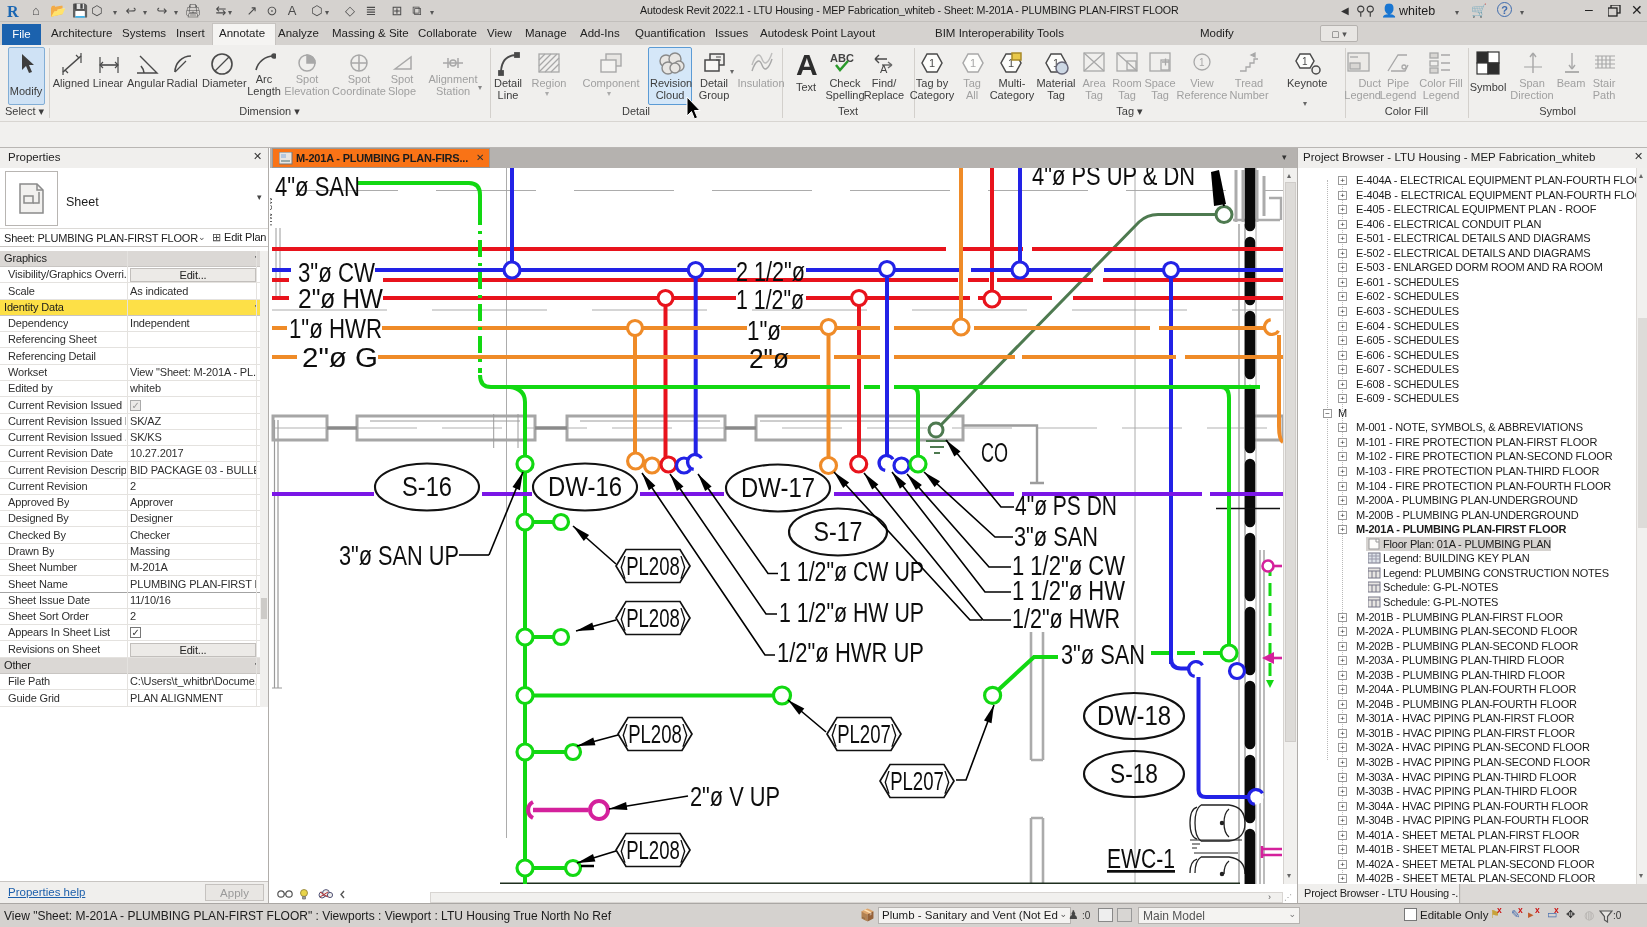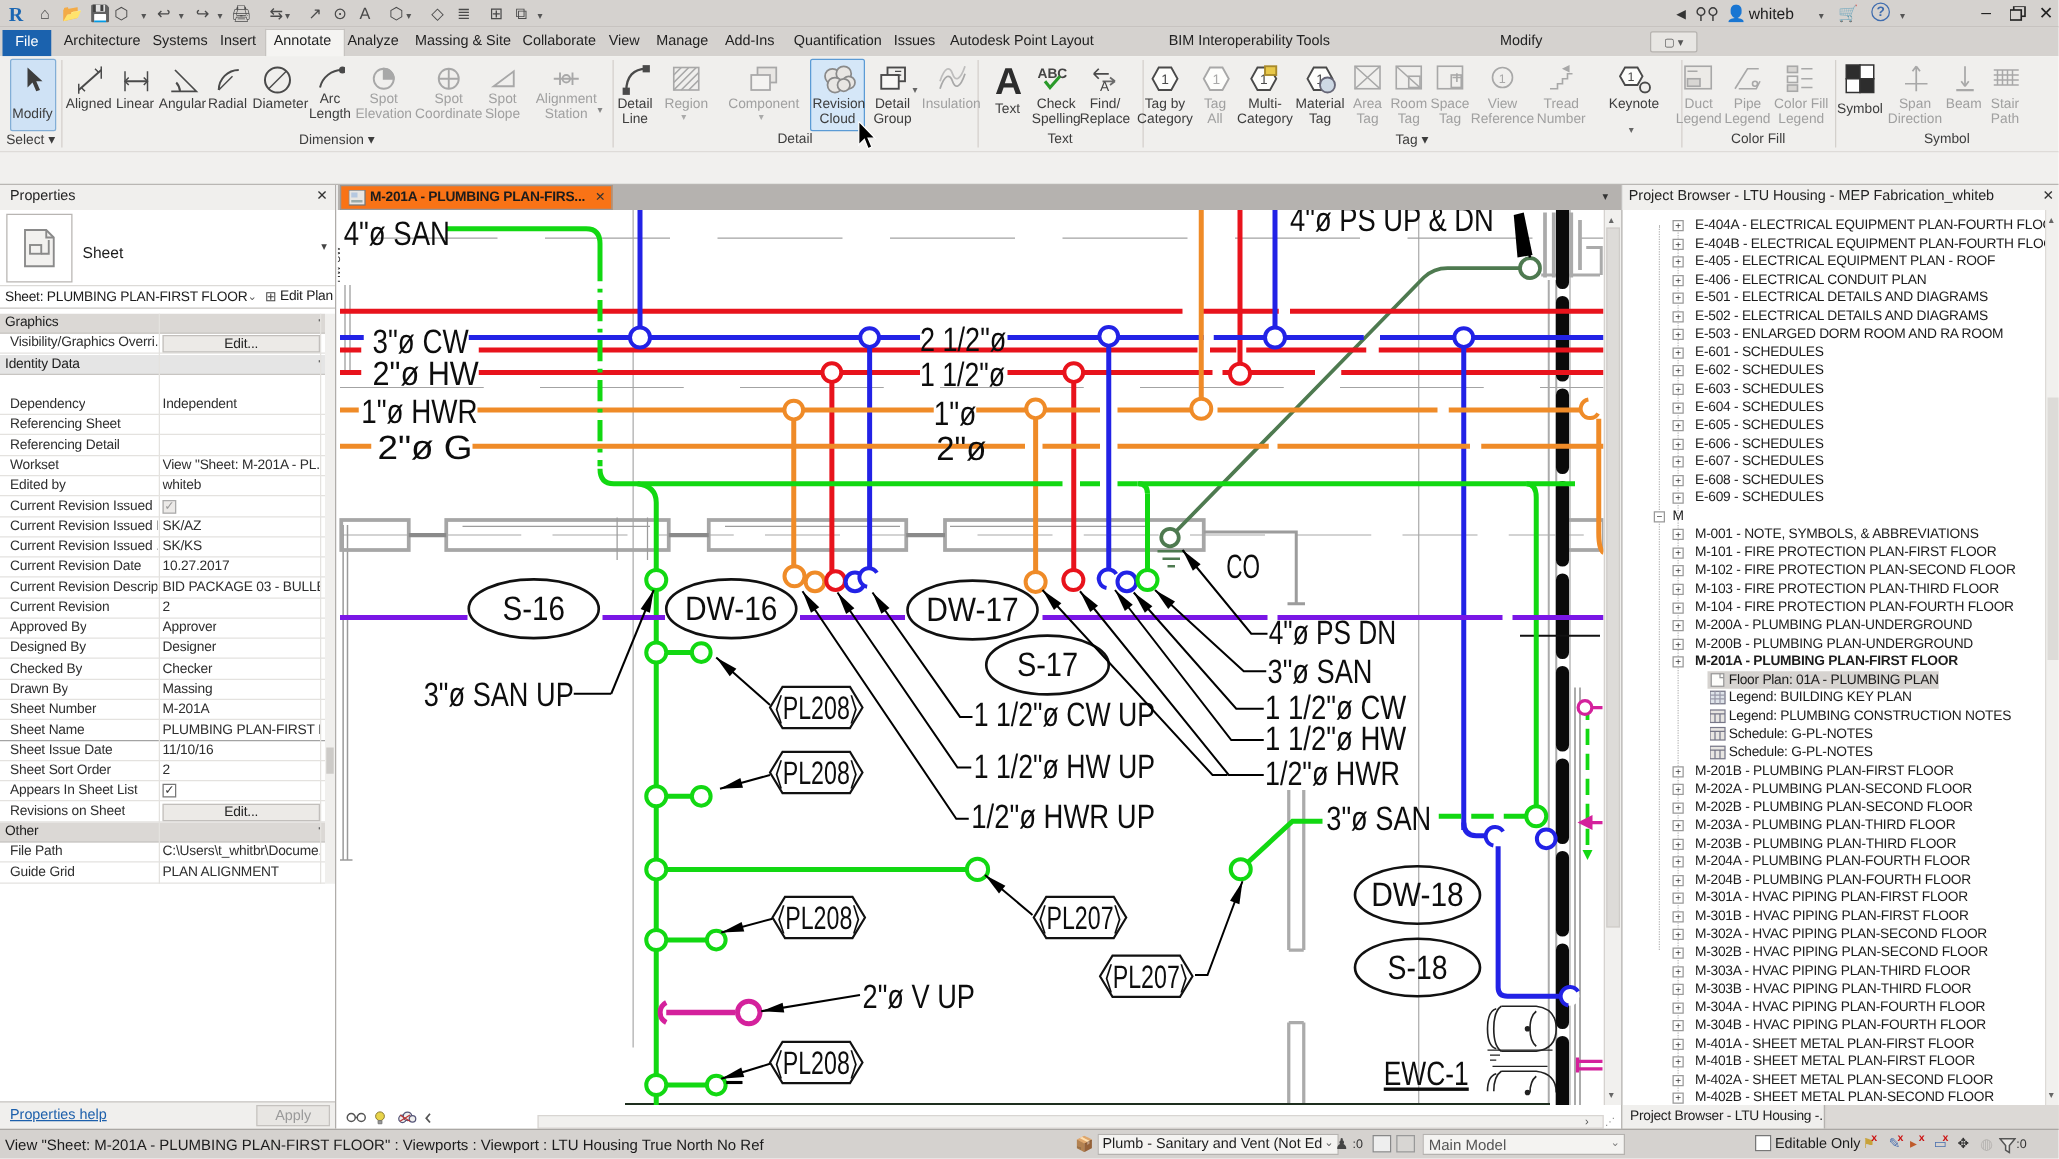--- a/index.html
+++ b/index.html
@@ -27,20 +27,21 @@
     <div class="a" style="left:341px;top:2px;width:18px;height:18px;font-size:13px;color:#4a4a4a;text-align:center;line-height:18px">◇</div>
     <div class="a" style="left:362px;top:2px;width:18px;height:18px;font-size:13px;color:#4a4a4a;text-align:center;line-height:18px">≣</div>
     <div class="a" style="left:388px;top:2px;width:18px;height:18px;font-size:13px;color:#4a4a4a;text-align:center;line-height:18px">⊞</div>
     <div class="a" style="left:408px;top:2px;width:18px;height:18px;font-size:13px;color:#4a4a4a;text-align:center;line-height:18px">⧉</div>
     <div class="a" style="left:113px;top:8px;width:8px;height:8px;font-size:8px;color:#555">▾</div>
     <div class="a" style="left:143px;top:8px;width:8px;height:8px;font-size:8px;color:#555">▾</div>
     <div class="a" style="left:174px;top:8px;width:8px;height:8px;font-size:8px;color:#555">▾</div>
     <div class="a" style="left:228px;top:8px;width:8px;height:8px;font-size:8px;color:#555">▾</div>
     <div class="a" style="left:325px;top:8px;width:8px;height:8px;font-size:8px;color:#555">▾</div>
     <div class="a" style="left:430px;top:8px;width:8px;height:8px;font-size:8px;color:#555">▾</div>
+    <div class="a" style="left:640px;top:4px;font-size:10.7px;letter-spacing:-0.15px;color:#1c1c1c">Autodesk Revit 2022.1 - LTU Housing - MEP Fabrication_whiteb - Sheet: M-201A - PLUMBING PLAN-FIRST FLOOR</div>
     <div class="a" style="left:1341px;top:5px;font-size:10px;color:#333">◀</div>
     <div class="a" style="left:1356px;top:3px;font-size:13px;color:#3a3a3a">⚲⚲</div>
     <div class="a" style="left:1381px;top:3px;font-size:13px;color:#2e64a8">👤</div>
     <div class="a" style="left:1399px;top:4px;font-size:12.5px;color:#1c1c1c">whiteb</div>
     <div class="a" style="left:1455px;top:8px;font-size:8px;color:#555">▾</div>
     <div class="a" style="left:1471px;top:3px;font-size:13px;color:#3c5f94">🛒</div>
     <div class="a" style="left:1497px;top:2px;width:15px;height:15px;border:1.5px solid #3f6cae;border-radius:50%;color:#3f6cae;font-size:11px;text-align:center;line-height:15px;font-weight:bold">?</div>
     <div class="a" style="left:1520px;top:8px;font-size:8px;color:#555">▾</div>
     <div class="a" style="left:1585px;top:1px;font-size:14px;color:#222">–</div>
     <svg class="a" style="left:1608px;top:5px" width="13" height="12">
@@ -304,21 +305,21 @@
     </svg>
     <div class="a" style="left:1287px;top:32px;width:40px;font-size:11px;line-height:12px;text-align:center;color:#3d3d3d">Keynote</div>
     <div class="a" style="left:1303px;top:54px;font-size:8px;color:#666">▾</div>
     <svg class="a" style="left:1346px;top:6px" width="26" height="24">
       <g stroke="#a8a8a8" stroke-width="1.3" fill="none">
         <rect x="2" y="2" width="21" height="18" fill="#eceae7"></rect>
         <rect x="4" y="12" width="10" height="6" fill="#d8d6d3"></rect>
         <path d="M4 6 h8"></path>
       </g>
     </svg>
-    <div class="a" style="left:1337px;top:32px;width:44px;font-size:11px;line-height:12px;text-align:center;color:#a0a0a0">Duct<br>Legend</div>
+    <div class="a" style="left:1337px;top:32px;width:44px;font-size:11px;line-height:12px;text-align:right;color:#a0a0a0">Duct<br>Legend</div>
     <svg class="a" style="left:1386px;top:6px" width="26" height="24">
       <g stroke="#a8a8a8" stroke-width="1.3" fill="none">
         <path d="M2 20 L12 4 h9"></path>
         <path d="M5 20 h14 l3 -6"></path>
         <circle cx="18" cy="16" r="2"></circle>
       </g>
     </svg>
     <div class="a" style="left:1376px;top:32px;width:44px;font-size:11px;line-height:12px;text-align:center;color:#a0a0a0">Pipe<br>Legend</div>
     <svg class="a" style="left:1428px;top:6px" width="26" height="24">
       <g stroke="#a8a8a8" stroke-width="1.3" fill="none">
@@ -393,21 +394,21 @@
         <span style="position:absolute;right:3px;top:2px;font-size:7px;color:#666">▪</span>
       </div>
       <div class="a" style="left:0;top:16px;width:260px;height:16px;border-bottom:1px solid #e4e2df">
         <span style="position:absolute;left:8px;top:1px;color:#2e2e2e;white-space:nowrap;overflow:hidden;max-width:118px">Visibility/Graphics Overri...</span>
       </div>
       <div class="a" style="left:130px;top:17px;width:126px;height:14px;background:#eceae7;border:1px solid #c2bfbc;text-align:center;line-height:13px;font-size:11px;color:#222">Edit...</div>
       <div class="a" style="left:0;top:33px;width:260px;height:16px;border-bottom:1px solid #e4e2df">
         <span style="position:absolute;left:8px;top:1px;color:#2e2e2e;white-space:nowrap;overflow:hidden;max-width:118px">Scale</span>
       </div>
       <div class="a" style="left:130px;top:34px;color:#2e2e2e;white-space:nowrap;overflow:hidden;max-width:126px">As indicated</div>
-      <div class="a" style="left:0;top:33px;width:260px;height:16px;background:#e5e5e5;border-bottom:1px solid #c8c5c2;color:#1c1c1c">
+      <div class="a" style="left:0;top:49px;width:260px;height:16px;background:#fde047;border-bottom:1px solid #c8c5c2;color:#1c1c1c">
         <span style="position:absolute;left:4px;top:1px">Identity Data</span>
         <span style="position:absolute;right:3px;top:2px;font-size:7px;color:#666">▪</span>
       </div>
       <div class="a" style="left:0;top:65px;width:260px;height:16px;border-bottom:1px solid #e4e2df">
         <span style="position:absolute;left:8px;top:1px;color:#2e2e2e;white-space:nowrap;overflow:hidden;max-width:118px">Dependency</span>
       </div>
       <div class="a" style="left:130px;top:66px;color:#2e2e2e;white-space:nowrap;overflow:hidden;max-width:126px">Independent</div>
       <div class="a" style="left:0;top:81px;width:260px;height:16px;border-bottom:1px solid #e4e2df">
         <span style="position:absolute;left:8px;top:1px;color:#2e2e2e;white-space:nowrap;overflow:hidden;max-width:118px">Referencing Sheet</span>
       </div>

